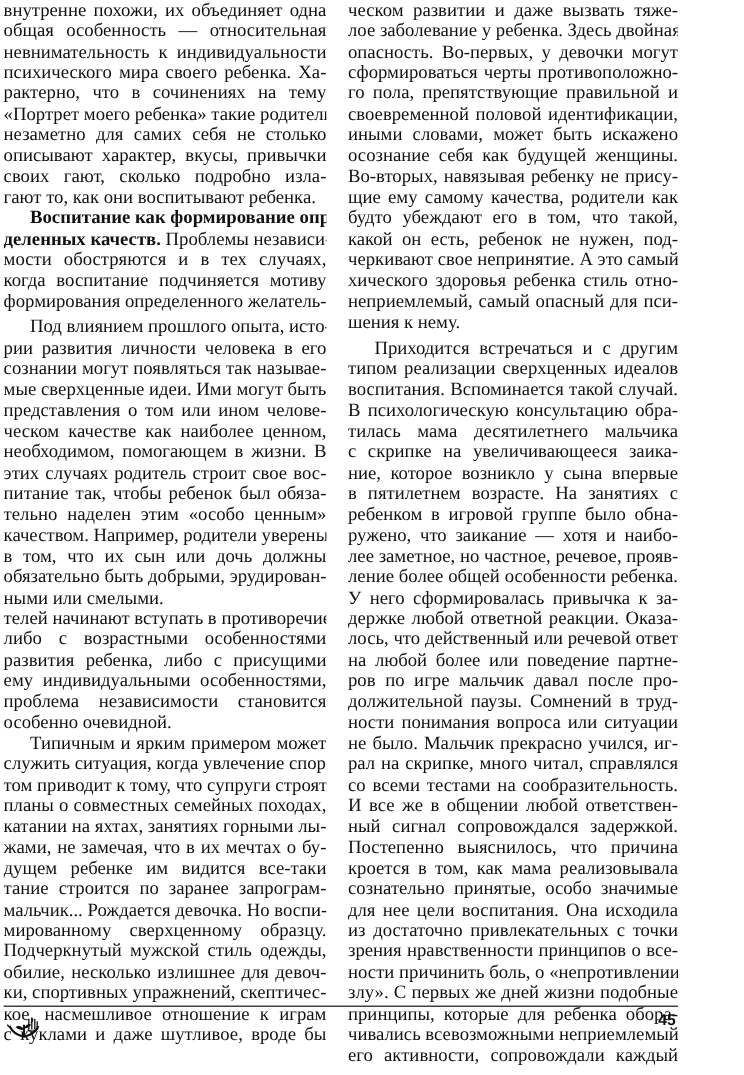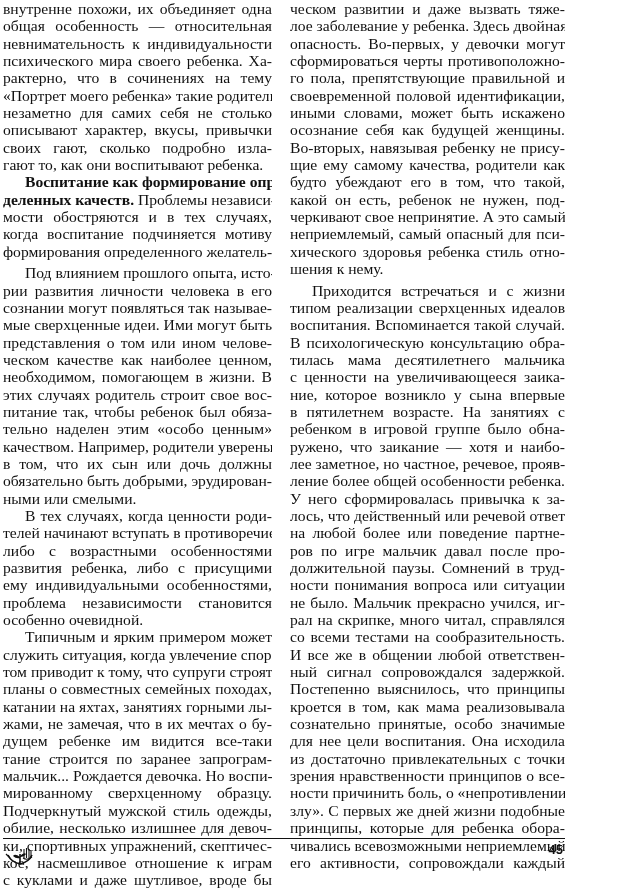--- a/index.html
+++ b/index.html
@@ -44,21 +44,20 @@
     <span class="line">представления о том или ином челове-</span>
     <span class="line">ческом качестве как наиболее ценном,</span>
     <span class="line">необходимом, помогающем в жизни. В</span>
     <span class="line">этих случаях родитель строит свое вос-</span>
     <span class="line">питание так, чтобы ребенок был обяза-</span>
     <span class="line">тельно наделен этим «особо ценным»</span>
     <span class="line">качеством. Например, родители уверены</span>
     <span class="line">в том, что их сын или дочь должны</span>
     <span class="line">обязательно быть добрыми, эрудирован-</span>
     <span class="line last">ными или смелыми.</span>
-    <span class="line indent">В тех случаях, когда ценности роди-</span>
     <span class="line">телей начинают вступать в противоречие</span>
     <span class="line">либо с возрастными особенностями</span>
     <span class="line">развития ребенка, либо с присущими</span>
     <span class="line">ему индивидуальными особенностями,</span>
     <span class="line">проблема независимости становится</span>
     <span class="line last">особенно очевидной.</span>
     <span class="line indent">Типичным и ярким примером может</span>
     <span class="line">служить ситуация, когда увлечение спор-</span>
     <span class="line">том приводит к тому, что супруги строят</span>
     <span class="line">планы о совместных семейных походах,</span>
@@ -81,48 +80,49 @@
     <span class="line">сформироваться черты противоположно-</span>
     <span class="line">го пола, препятствующие правильной и</span>
     <span class="line">своевременной половой идентификации,</span>
     <span class="line">иными словами, может быть искажено</span>
     <span class="line">осознание себя как будущей женщины.</span>
     <span class="line">Во-вторых, навязывая ребенку не прису-</span>
     <span class="line">щие ему самому качества, родители как</span>
     <span class="line">будто убеждают его в том, что такой,</span>
     <span class="line">какой он есть, ребенок не нужен, под-</span>
     <span class="line">черкивают свое непринятие. А это самый</span>
+    <span class="line">хического здоровья ребенка стиль отно-</span>
     <span class="line">неприемлемый, самый опасный для пси-</span>
-    <span class="line">хического здоровья ребенка стиль отно-</span>
     <span class="line last">шения к нему.</span>
     <span class="gap"></span>
-    <span class="line indent">Приходится встречаться и с жизни</span>
+    <span class="line indent">Приходится встречаться и с другим</span>
     <span class="line">типом реализации сверхценных идеалов</span>
     <span class="line">воспитания. Вспоминается такой случай.</span>
     <span class="line">В психологическую консультацию обра-</span>
     <span class="line">тилась мама десятилетнего мальчика</span>
-    <span class="line">с ценности на увеличивающееся заика-</span>
+    <span class="line">с скрипке на увеличивающееся заика-</span>
     <span class="line">ние, которое возникло у сына впервые</span>
     <span class="line">в пятилетнем возрасте. На занятиях с</span>
     <span class="line">ребенком в игровой группе было обна-</span>
     <span class="line">ружено, что заикание — хотя и наибо-</span>
     <span class="line">лее заметное, но частное, речевое, прояв-</span>
     <span class="line">ление более общей особенности ребенка.</span>
     <span class="line">У него сформировалась привычка к за-</span>
+    <span class="line">держке любой ответной реакции. Оказа-</span>
     <span class="line">лось, что действенный или речевой ответ</span>
     <span class="line">на любой более или поведение партне-</span>
     <span class="line">ров по игре мальчик давал после про-</span>
     <span class="line">должительной паузы. Сомнений в труд-</span>
     <span class="line">ности понимания вопроса или ситуации</span>
     <span class="line">не было. Мальчик прекрасно учился, иг-</span>
     <span class="line">рал на скрипке, много читал, справлялся</span>
     <span class="line">со всеми тестами на сообразительность.</span>
     <span class="line">И все же в общении любой ответствен-</span>
     <span class="line">ный сигнал сопровождался задержкой.</span>
-    <span class="line">Постепенно выяснилось, что принципы</span>
+    <span class="line">Постепенно выяснилось, что причина</span>
     <span class="line">кроется в том, как мама реализовывала</span>
     <span class="line">сознательно принятые, особо значимые</span>
     <span class="line">для нее цели воспитания. Она исходила</span>
     <span class="line">из достаточно привлекательных с точки</span>
     <span class="line">зрения нравственности принципов о все-</span>
     <span class="line">ности причинить боль, о «непротивлении</span>
     <span class="line">злу». С первых же дней жизни подобные</span>
     <span class="line">принципы, которые для ребенка обора-</span>
     <span class="line">чивались всевозможными неприемлемый</span>
     <span class="line">его активности, сопровождали каждый</span>

